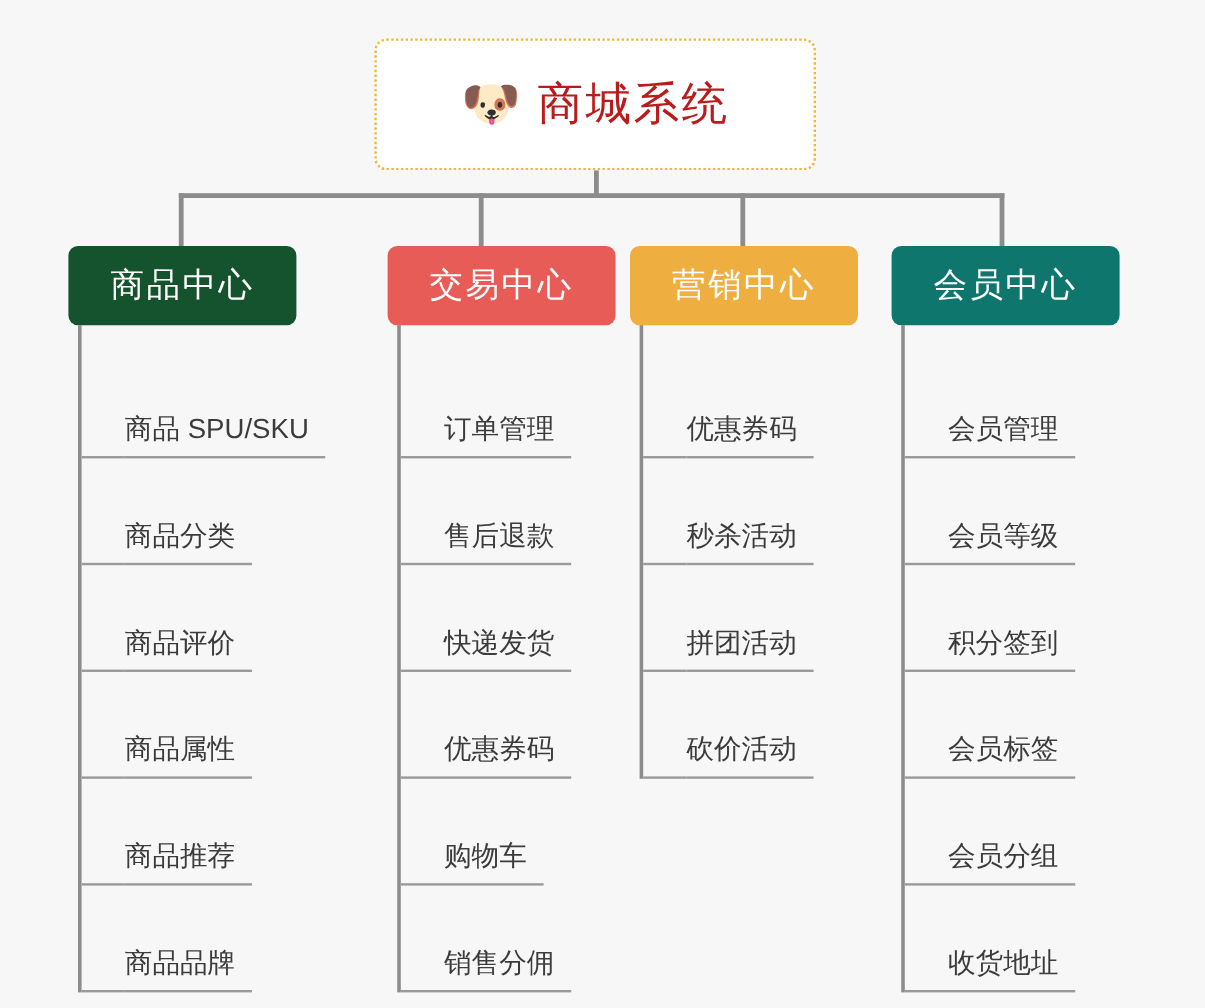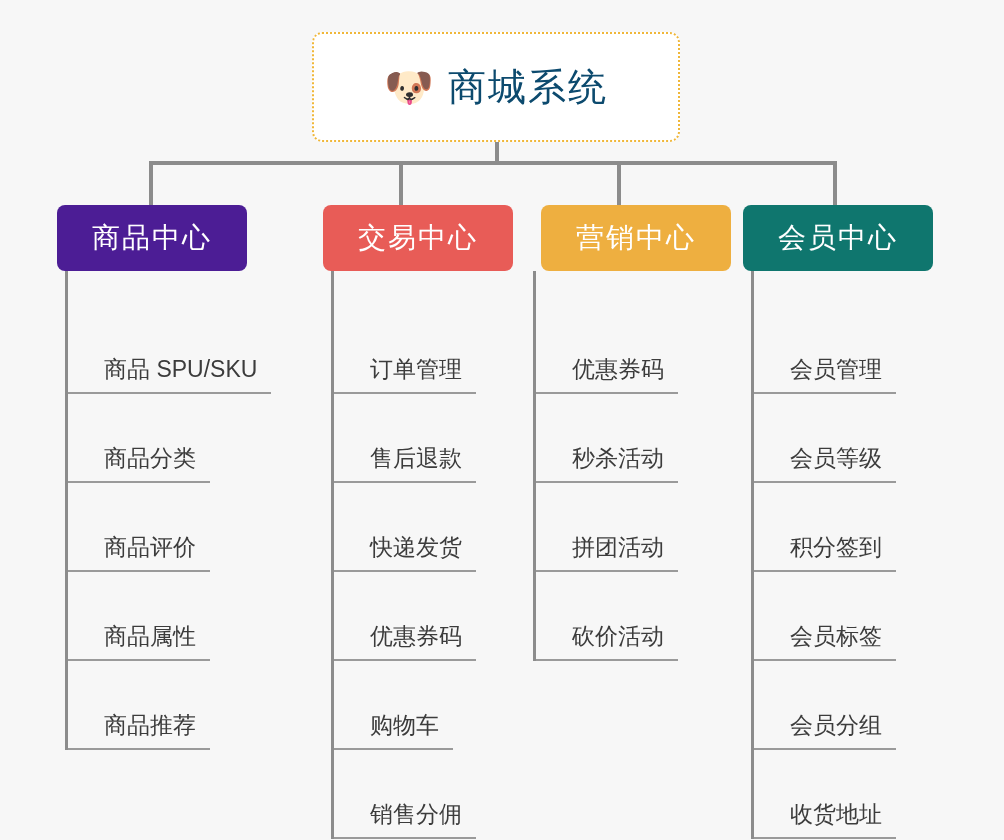--- a/index.html
+++ b/index.html
@@ -89,21 +89,21 @@
     letter-spacing: 2px;
     line-height: 1;
     white-space: nowrap;
   }
 
   
   .items {
     position: relative;
     margin-left: 8px;
     border-left: 3px solid #8c8c8c;
-    padding-top: 34px;
+    padding-top: 22px;
     text-align: center;
   }
 
   .leaf {
     position: relative;
     height: 89px;
     display: flex;
     align-items: flex-end;
     padding-left: 36px;
   }
@@ -127,49 +127,52 @@
     background: #9a9a9a;
   }
 </style>
 </head>
 <body>
 
 <div id="chart-root">
 
   <div class="root-node" style="border-color: rgb(240, 183, 57); background: rgb(255, 255, 255);">
     <span class="root-emoji">🐶</span>
-    <span class="root-title" style="color: #0c4a6e; font-family: Liberation Serif, serif;">商城系统</span>
+    <span class="root-title" style="color: #b91c1c; font-family: Liberation Serif, serif;">商城系统</span>
   </div>
 
   <div class="conn conn-stem" style="background: rgb(140, 140, 140);"></div>
   <div class="conn conn-bus" style="background: rgb(140, 140, 140);"></div>
   <div class="conn conn-drop" style="left: 149px; background: rgb(140, 140, 140);"></div>
   <div class="conn conn-drop" style="left: 399px; background: rgb(140, 140, 140);"></div>
   <div class="conn conn-drop" style="left: 617px; background: rgb(140, 140, 140);"></div>
   <div class="conn conn-drop" style="left: 833px; background: rgb(140, 140, 140);"></div>
 
   <div class="column" style="left:57px;">
-    <div class="cat-header" style="background: #4c1d95;">
+    <div class="cat-header" style="background: #14532d;">
       <span>商品中心</span>
     </div>
     <div class="items">
       <div class="leaf">
         <span class="leaf-label">商品 SPU/SKU</span>
       </div>
       <div class="leaf">
         <span class="leaf-label">商品分类</span>
       </div>
       <div class="leaf">
         <span class="leaf-label">商品评价</span>
       </div>
       <div class="leaf">
         <span class="leaf-label">商品属性</span>
       </div>
       <div class="leaf">
         <span class="leaf-label">商品推荐</span>
+      </div>
+      <div class="leaf">
+        <span class="leaf-label">商品品牌</span>
       </div>
     </div>
   </div>
 
   <div class="column" style="left:323px;">
     <div class="cat-header" style="background: rgb(232, 92, 87);">
       <span>交易中心</span>
     </div>
     <div class="items">
       <div class="leaf">
@@ -187,21 +190,21 @@
       <div class="leaf">
         <span class="leaf-label">购物车</span>
       </div>
       <div class="leaf">
         <span class="leaf-label">销售分佣</span>
       </div>
     </div>
   </div>
 
   <div class="column" style="left:525px;">
-    <div class="cat-header" style="background: rgb(238, 175, 64); margin-left: 16px;">
+    <div class="cat-header" style="background: rgb(238, 175, 64);">
       <span>营销中心</span>
     </div>
     <div class="items">
       <div class="leaf">
         <span class="leaf-label">优惠券码</span>
       </div>
       <div class="leaf">
         <span class="leaf-label">秒杀活动</span>
       </div>
       <div class="leaf">

